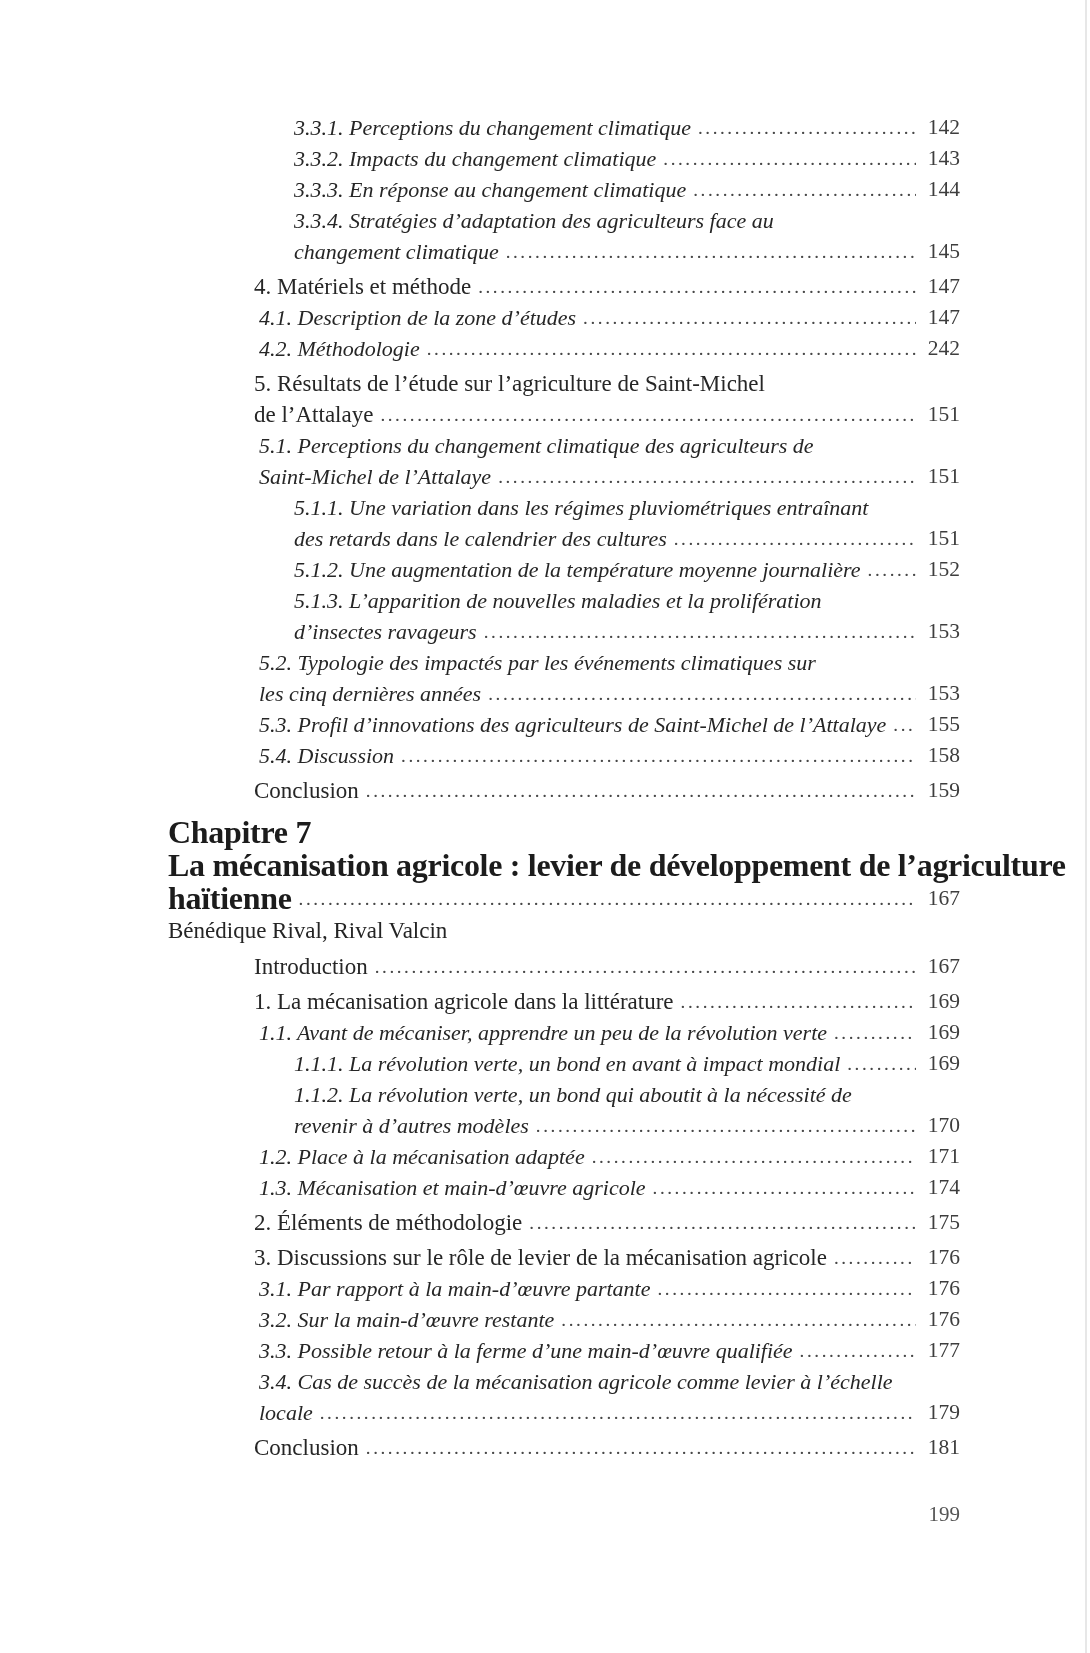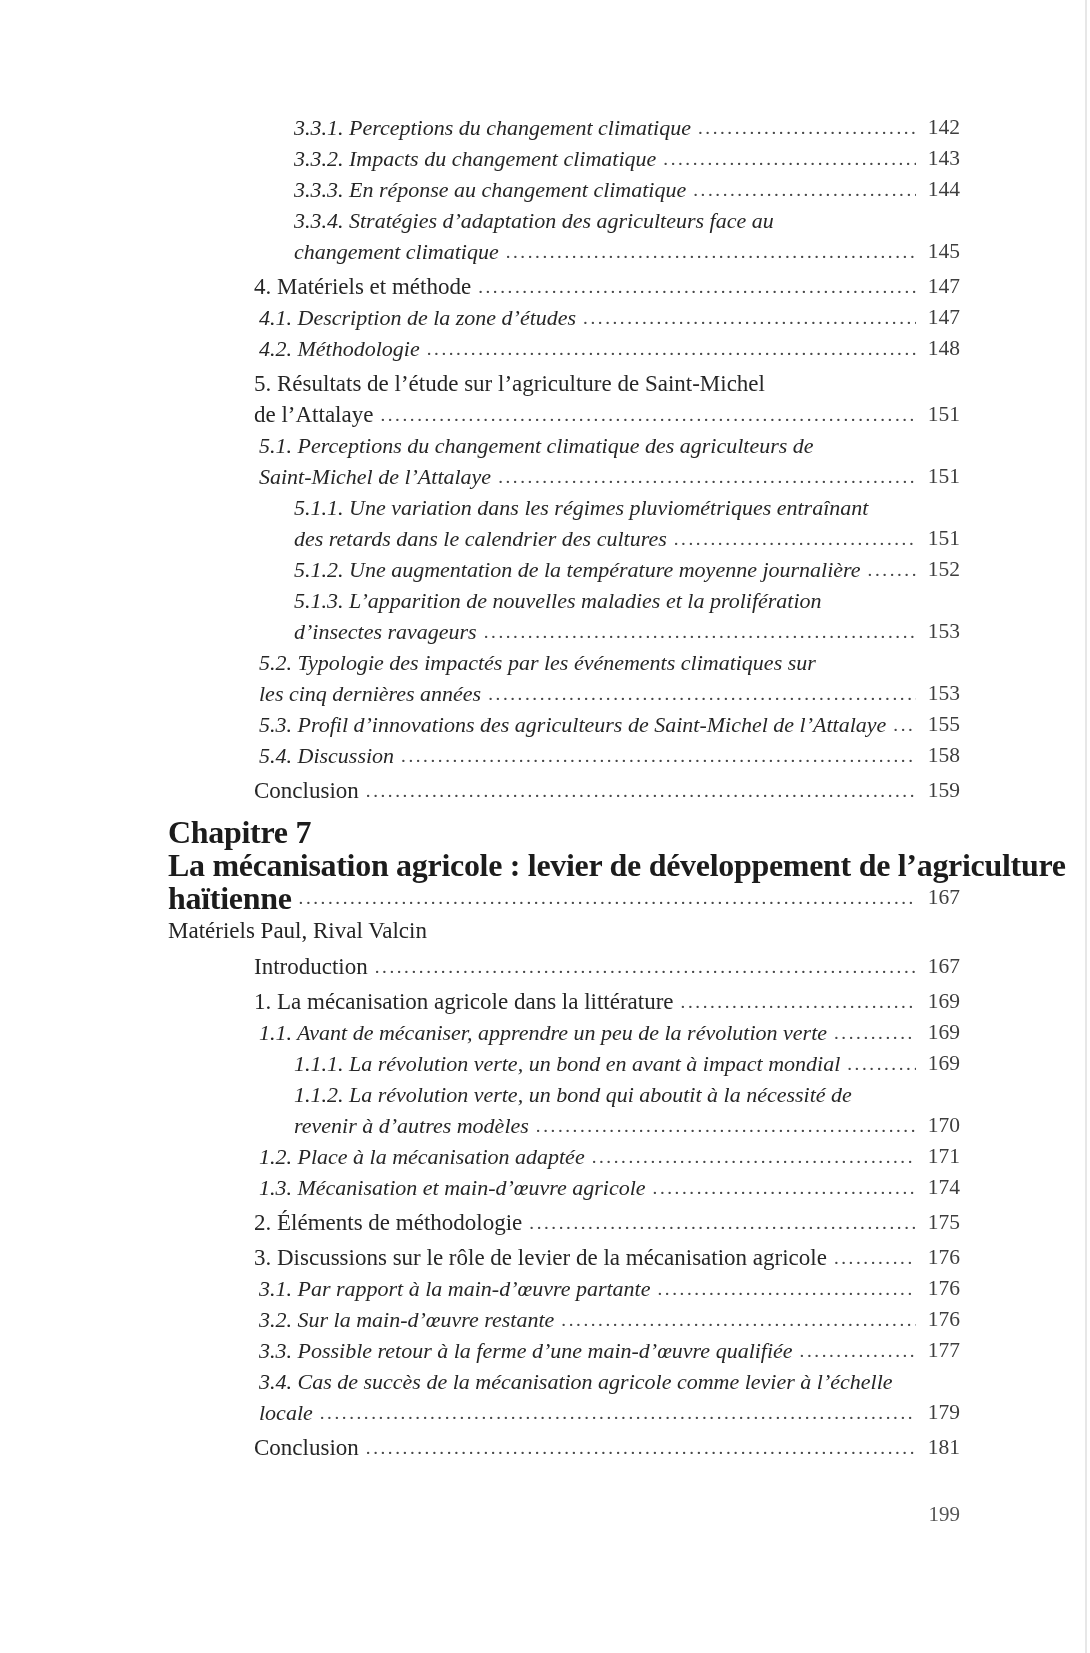--- a/index.html
+++ b/index.html
@@ -15,21 +15,21 @@
     position:absolute; inset:0;
     padding:112px 130px 0 168px;
     box-sizing:border-box;
   }
   .page-edge {
     position:absolute; top:0; bottom:0; right:3px; width:2px;
     background:#e7e7e7;
   }
   .toc-row {
     display:flex;
-    align-items:flex-start;
+    align-items:center;
     line-height:31px;
   }
   .lvl1 { font-size:23px; margin-left:86px; }
   .lvl2 { font-size:22px; font-style:italic; margin-left:91px; }
   .lvl3 { font-size:22px; font-style:italic; margin-left:126px; }
   .gap  { margin-top:4px; }
   .text { flex:0 0 auto; white-space:nowrap; }
   .dots {
     flex:1 1 0; min-width:0;
     overflow:hidden; white-space:nowrap;
@@ -95,21 +95,21 @@
         <span class="pnum">147</span>
       </div>
       <div class="toc-row lvl2">
         <span class="text">4.1. Description de la zone d’études</span>
         <span class="dots"></span>
         <span class="pnum">147</span>
       </div>
       <div class="toc-row lvl2">
         <span class="text">4.2. Méthodologie</span>
         <span class="dots"></span>
-        <span class="pnum">148</span>
+        <span class="pnum">242</span>
       </div>
       <div class="toc-row lvl1 gap">
         <span class="text">5. Résultats de l’étude sur l’agriculture de Saint-Michel</span>
       </div>
       <div class="toc-row lvl1">
         <span class="text">de l’Attalaye</span>
         <span class="dots"></span>
         <span class="pnum">151</span>
       </div>
       <div class="toc-row lvl2">
@@ -167,21 +167,21 @@
       <div class="chapter-block">
         <div class="chapter-line">Chapitre 7</div>
         <div class="toc-row">
           <span class="text chapter-line">La mécanisation agricole : levier de développement de l’agriculture</span>
         </div>
         <div class="toc-row">
           <span class="text chapter-line">haïtienne</span>
           <span class="dots"></span>
           <span class="pnum">167</span>
         </div>
-        <div class="authors">Matériels Paul, Rival Valcin</div>
+        <div class="authors">Bénédique Rival, Rival Valcin</div>
       </div>
       <div class="toc-row lvl1 gap">
         <span class="text">Introduction</span>
         <span class="dots"></span>
         <span class="pnum">167</span>
       </div>
       <div class="toc-row lvl1 gap">
         <span class="text">1. La mécanisation agricole dans la littérature</span>
         <span class="dots"></span>
         <span class="pnum">169</span>

